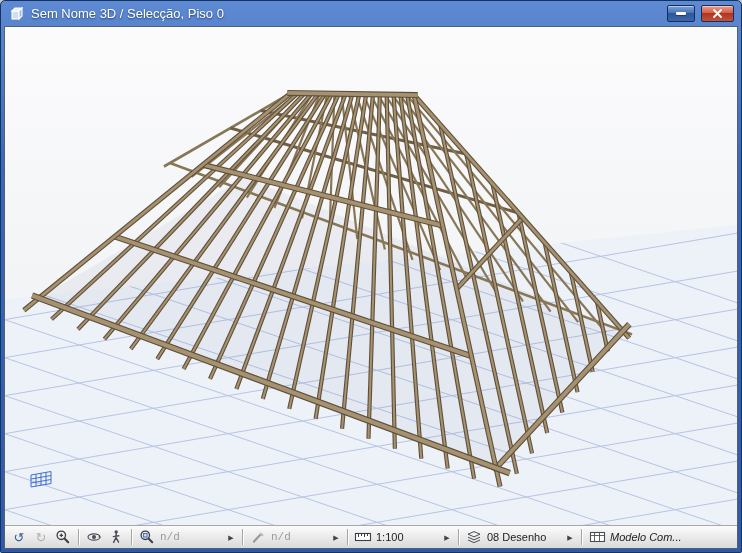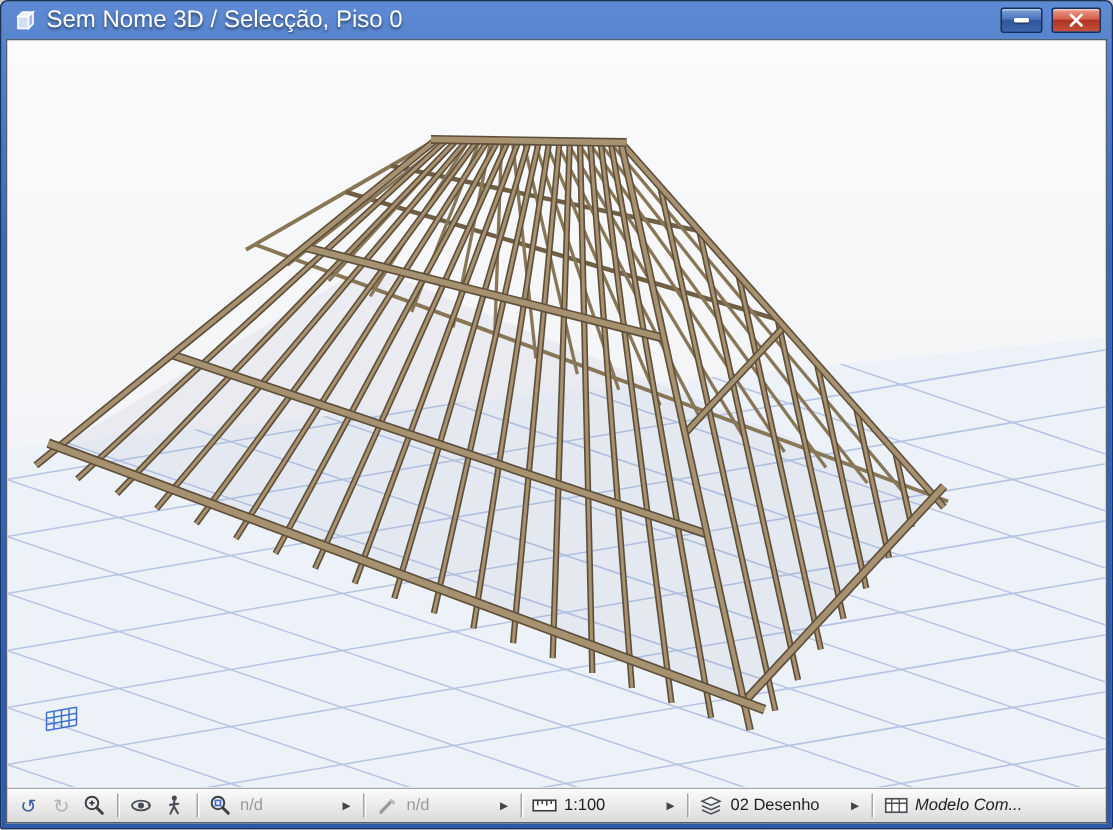--- a/index.html
+++ b/index.html
@@ -4,42 +4,42 @@
 <style>
   html,body{margin:0;padding:0;background:#d8d8d8;font-family:"Liberation Sans",sans-serif;}
   .window{
     width:742px;height:553px;box-sizing:border-box;
     border:1px solid #16325e;border-radius:5px 5px 2px 2px;
     background:linear-gradient(180deg,#5d8ad2 0%,#3a67b8 30%,#2e5aa8 100%);
     padding:0 3px 3px 3px;display:flex;flex-direction:column;
     box-shadow:0 2px 8px rgba(0,0,0,.35);
   }
   .titlebar{height:25px;display:flex;align-items:center;padding:0 4px 0 6px;gap:6px;}
-  .title-text{flex:1;color:#fff;font-size:16px;white-space:nowrap;overflow:hidden;
+  .title-text{flex:1;color:#fff;font-size:13px;white-space:nowrap;overflow:hidden;
     text-shadow:0 1px 2px rgba(0,0,0,.55);}
   .cap-btn{height:17px;border:1px solid #12305f;border-radius:2px;display:flex;
     align-items:center;justify-content:center;padding:0;cursor:default;
     box-shadow:inset 0 1px 0 rgba(255,255,255,.45);}
   .btn-min{width:28px;background:linear-gradient(180deg,#7fa2d8 0%,#4a74ba 45%,#2f5699 50%,#3c67ad 100%);}
   .btn-close{width:33px;background:linear-gradient(180deg,#eb9e8c 0%,#d4604a 45%,#b03421 50%,#c4523a 100%);}
   .min-bar{width:10px;height:3px;background:#fff;border-radius:1px;box-shadow:0 1px 1px rgba(0,0,0,.4);}
   .client{flex:1;display:flex;flex-direction:column;border:1px solid #55606e;background:#fafafa;min-height:0;}
   .viewport{flex:1;position:relative;min-height:0;overflow:hidden;
     background:linear-gradient(180deg,#fbfbfc 0%,#f4f5f7 45%,#eef1f7 100%);}
   .viewport svg{position:absolute;inset:0;width:100%;height:100%;}
   .statusbar{height:22px;background:linear-gradient(180deg,#fbfbfb 0%,#e9e9e9 55%,#dadada 100%);
     border-top:1px solid #a8a8a8;display:flex;align-items:center;padding:0 3px;font-size:11px;color:#222;}
   .sb-btn{width:22px;height:18px;display:flex;align-items:center;justify-content:center;
     background:transparent;border:none;padding:0;margin:0;cursor:default;flex:0 0 auto;}
   .glyph{font-size:13px;line-height:1;}
   .c-blue{color:#3d5e94;}
   .c-dis{color:#b3b3b3;}
   .sep{width:1px;height:16px;background:#a5a5a5;box-shadow:1px 0 0 #fff;margin:0 4px;flex:0 0 auto;}
   .sb-val{white-space:nowrap;overflow:hidden;text-overflow:ellipsis;padding:0 2px;flex:0 0 auto;}
-  .dis-text{color:#9b9b9b;}
+  .dis-text{color:#9b9b9b;font-family:Liberation Mono, monospace;}
   .chev{font-size:7px;color:#444;line-height:1;}
   .w-nav{width:62px;}
   .w-edit{width:56px;}
   .w-scale{width:62px;}
   .w-layer{width:74px;}
   .w-model{flex:1 1 auto;min-width:0;font-style:italic;}
 </style>
 </head>
 <body>
 
@@ -278,21 +278,21 @@
         <span class="chev">▶</span>
       </button>
       <div class="sep"></div>
       <button class="sb-btn">
         <svg width="16" height="16" viewBox="0 0 16 16">
           <path d="M2 5.2 L8 2.6 L14 5.2 L8 7.8 Z" fill="#eef3fa" stroke="#4a4f56" stroke-width="1"></path>
           <path d="M2 8.2 L8 10.8 L14 8.2" fill="none" stroke="#4a4f56" stroke-width="1"></path>
           <path d="M2 11 L8 13.6 L14 11" fill="none" stroke="#4a4f56" stroke-width="1"></path>
         </svg>
       </button>
-      <span class="sb-val w-layer">02 Desenho</span>
+      <span class="sb-val w-layer">08 Desenho</span>
       <button class="sb-btn" style="width:14px;">
         <span class="chev">▶</span>
       </button>
       <div class="sep"></div>
       <button class="sb-btn">
         <svg width="17" height="16" viewBox="0 0 17 16">
           <rect x="1.5" y="3.5" width="14" height="9" fill="#ffffff" stroke="#4a4f56" stroke-width="1.1"></rect>
           <path d="M1.5 6.5 H15.5 M5.5 3.5 V12.5 M10.5 3.5 V12.5" stroke="#4a4f56" stroke-width="0.9"></path>
         </svg>
       </button>

